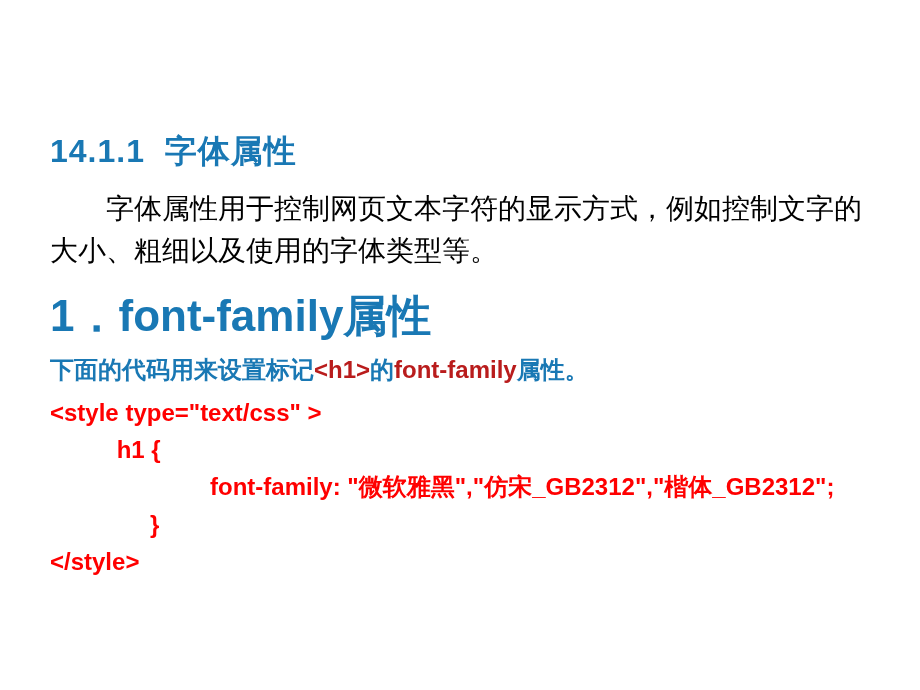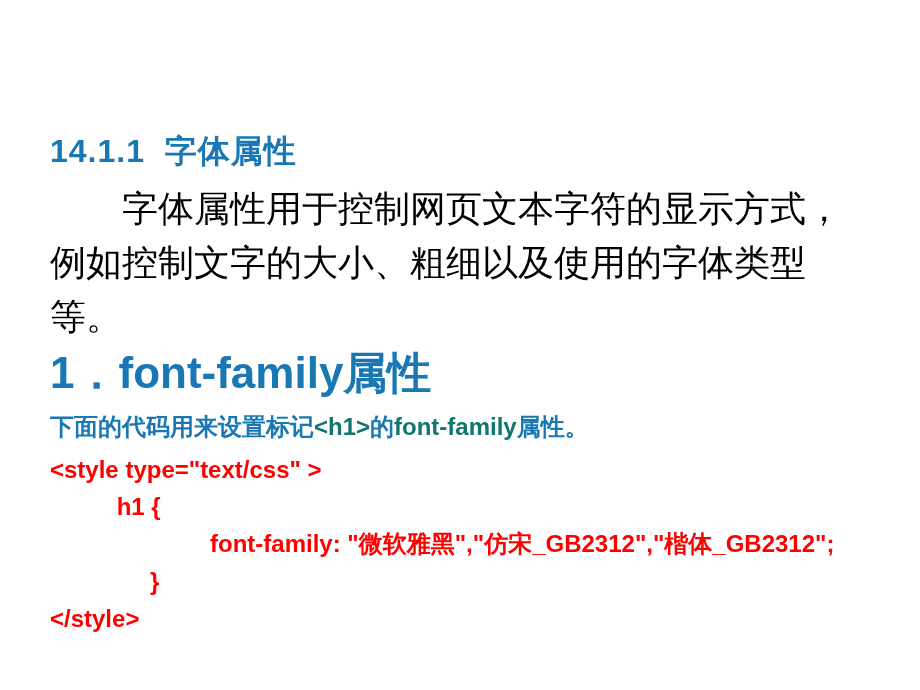--- a/index.html
+++ b/index.html
@@ -12,47 +12,47 @@
       height: 690px;
       background: #ffffff;
       font-family: "Microsoft YaHei", "SimSun", sans-serif;
       padding: 130px 50px 50px 50px;
       overflow: hidden;
     }
     .section-title {
       color: #1978b4;
       font-size: 32px;
       font-weight: bold;
-      margin-bottom: 8px;
+      margin-bottom: 14px;
       letter-spacing: 1px;
     }
     .body-text {
       color: #000000;
-      font-size: 36px;
+      font-size: 28px;
       line-height: 1.5;
       text-indent: 2em;
-      margin-bottom: 0;
+      margin-bottom: 15px;
     }
     .sub-heading {
       color: #1978b4;
       font-size: 44px;
       font-weight: bold;
       margin-bottom: 8px;
     }
     .intro-line {
       font-size: 24px;
       font-weight: bold;
       margin-bottom: 8px;
     }
     .intro-blue {
       color: #1978b4;
       margin-top: 32px;
     }
     .intro-black {
-      color: #0f766e;
+      color: #b91c1c;
     }
     .code-block {
       font-size: 24px;
       font-weight: bold;
       color: #ff0000;
       line-height: 1.55;
       font-family: "Microsoft YaHei", "SimSun", sans-serif;
       white-space: pre-wrap;
     }
   </style>

